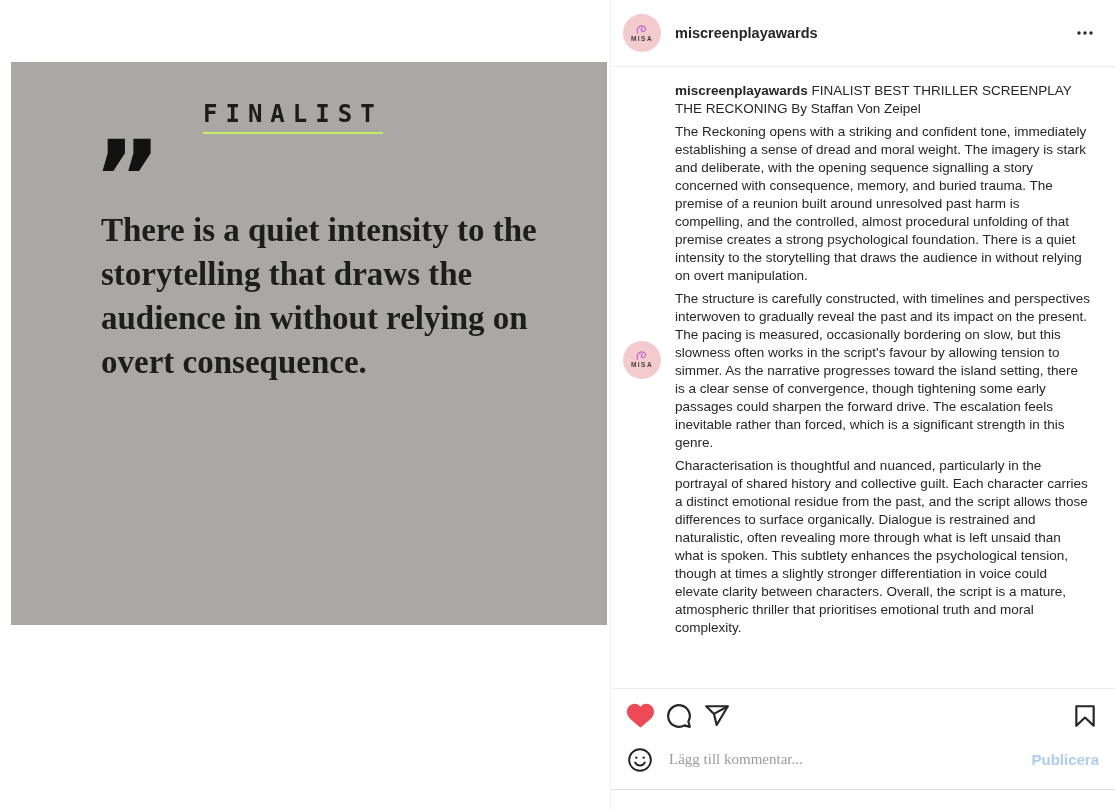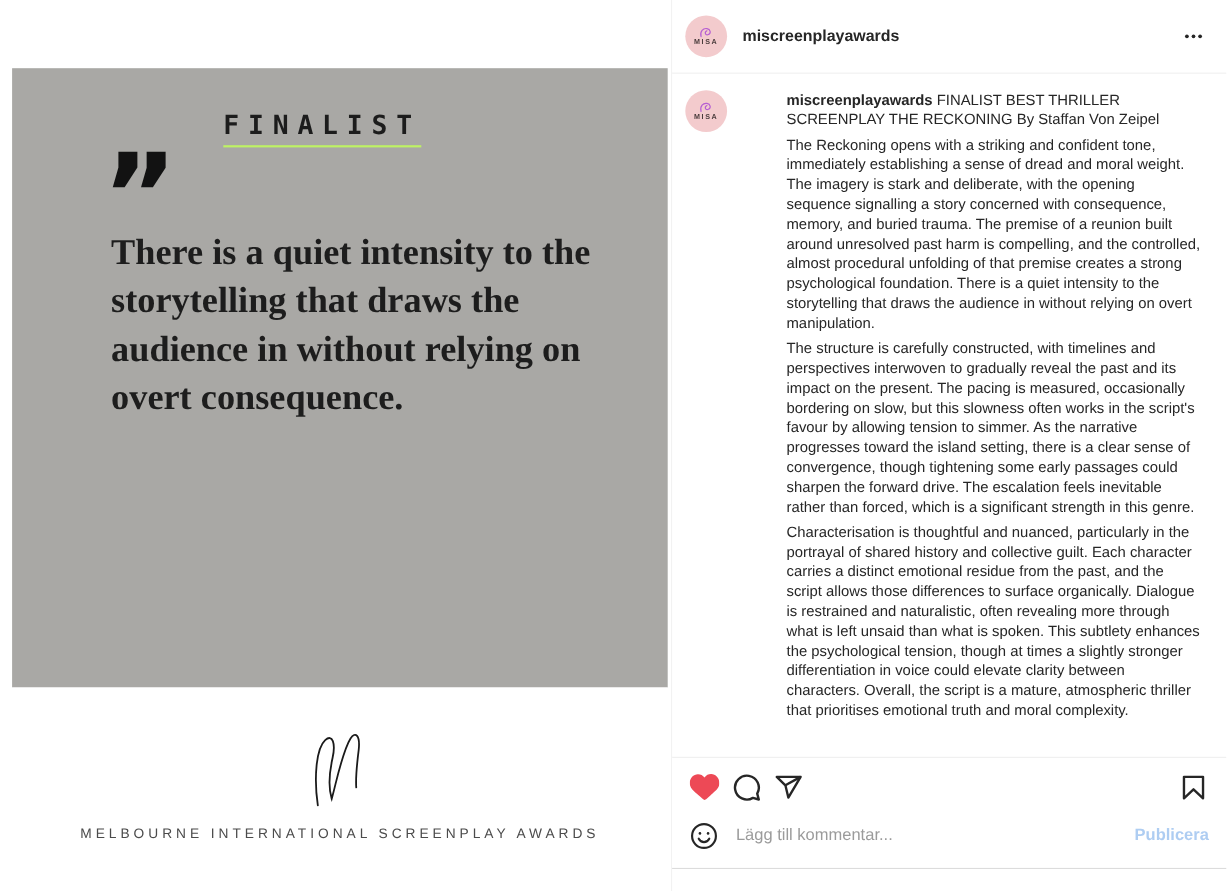--- a/index.html
+++ b/index.html
@@ -40,56 +40,50 @@
                   padding:0 16px 0 12px; border-bottom:1px solid #efefef; }
   .avatar { width:38px; height:38px; border-radius:50%; background:#f3cbcd; flex:0 0 auto;
             display:flex; flex-direction:column; align-items:center; justify-content:center; overflow:hidden; }
   .avatar svg { width:16px; height:12px; margin-bottom:0; }
   .avatar .initials { font-size:6.5px; font-weight:700; letter-spacing:1.5px; color:#4a3c3c; line-height:1; }
 
   .username { margin-left:14px; font-size:14.5px; font-weight:700; color:#262626; }
   .more-btn { margin-left:auto; width:28px; height:28px; display:flex; align-items:center; justify-content:center; cursor:pointer; background:none; border:none; }
 
   .caption-area { padding:15px 16px 0 12px; }
-  .caption-row { display:flex; align-items:flex-start;gap:40px; }
+  .caption-row { display:flex; align-items:center; }
   .caption-text { margin-left:14px; padding-right:8px; font-size:13.5px; line-height:18px; color:#262626; }
   .caption-text .bold { font-weight:700; }
   .caption-text p { margin-top:5px; }
 
   .panel-bottom { position:absolute; left:0; right:0; top:688px; border-top:1px solid #efefef; background:#fff; }
   .actions { display:flex; align-items:center; gap:9px; padding:12px 16px 4px 15px; }
   .actions .icon-btn { width:29px; height:29px; display:flex; align-items:center; justify-content:center;
                        background:none; border:none; cursor:pointer; color:#262626; }
   .actions .save { margin-left:auto; }
 
   .comment-row { display:flex; align-items:center; padding:12px 16px 16px 15px; border-bottom:1px solid #dcdcdc; }
   .comment-row .icon-btn { width:27px; height:27px; display:flex; align-items:center; justify-content:center;
                            background:none; border:none; cursor:pointer; color:#262626; }
-  .comment-input { flex:1; margin-left:16px; border:none; outline:none; font-family:Liberation Sans, sans-serif;
+  .comment-input { flex:1; margin-left:16px; border:none; outline:none; font-family:Liberation Serif, serif;
                    font-size:15px; color:#7f1d1d; background:transparent; }
   .comment-input::placeholder { color:#9b9b9b; }
   .publish-btn { background:none; border:none; cursor:pointer; font-family:"Liberation Sans", sans-serif;
                  font-size:15px; font-weight:700; color:#aecdf2;margin-left:40px; }
 </style>
 </head>
 <body>
 
 <div class="stage">
 
   <div class="post-media">
     <div class="post-gray">
       <div class="finalist">FINALIST</div>
       <div class="quote-mark">”</div>
       <div class="quote-text">There is a quiet intensity to the storytelling that draws the audience in without relying on overt consequence.</div>
-    </div>
-    <div class="post-white">
-      <svg class="m-logo" viewBox="0 0 70 100" fill="none">
-        <path d="M8 92 C3 58 6 22 17 12 C26 4 30 16 26 34 C22 52 20 68 25 84 C31 62 38 26 48 10 C54 1 60 6 58 24 C56 40 54 56 55 70" stroke="#1a1a1a" stroke-width="2.2" stroke-linecap="round"></path>
-      </svg>
-      <div class="org-name">MELBOURNE INTERNATIONAL SCREENPLAY AWARDS</div>
     </div>
   </div>
 
   <div class="panel">
 
     <div class="panel-header">
       <div class="avatar">
         <svg viewBox="0 0 24 18" fill="none">
           <path d="M5 14 C3 7 8 2 13 3 C18 4 19 9 15 11 C11 13 9 8 13 6" stroke="#b65fd2" stroke-width="1.6" stroke-linecap="round"></path>
         </svg>

